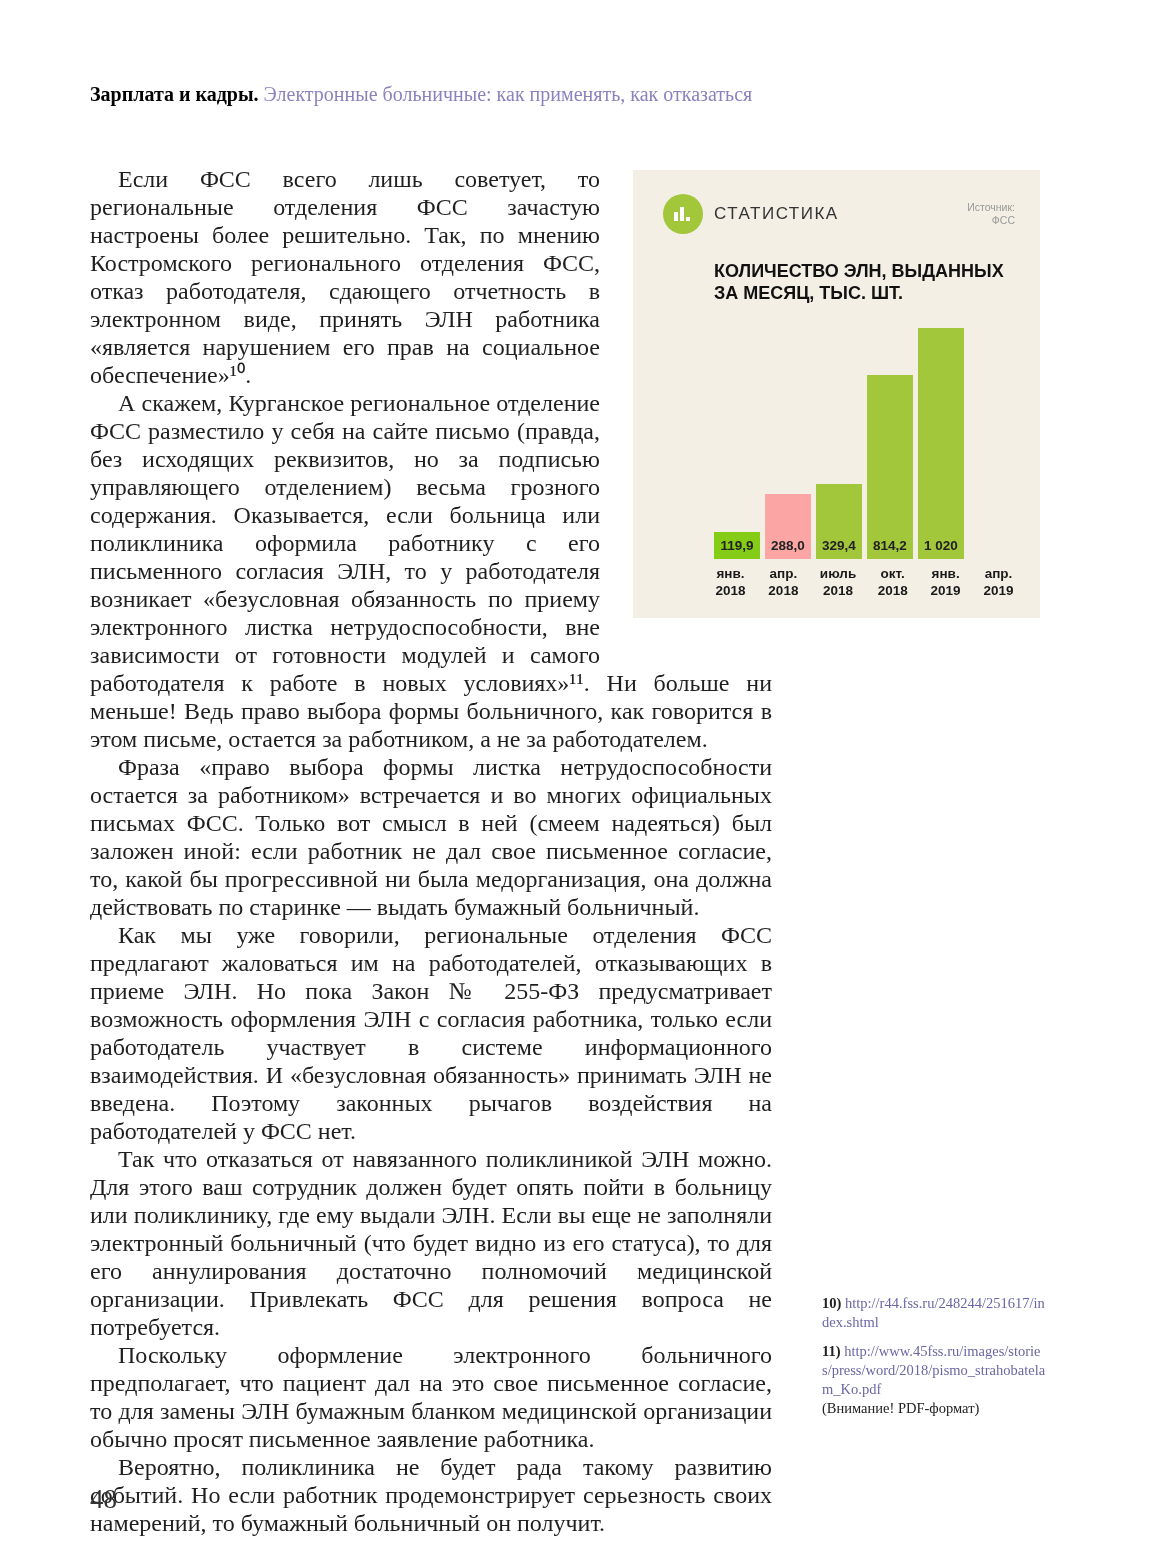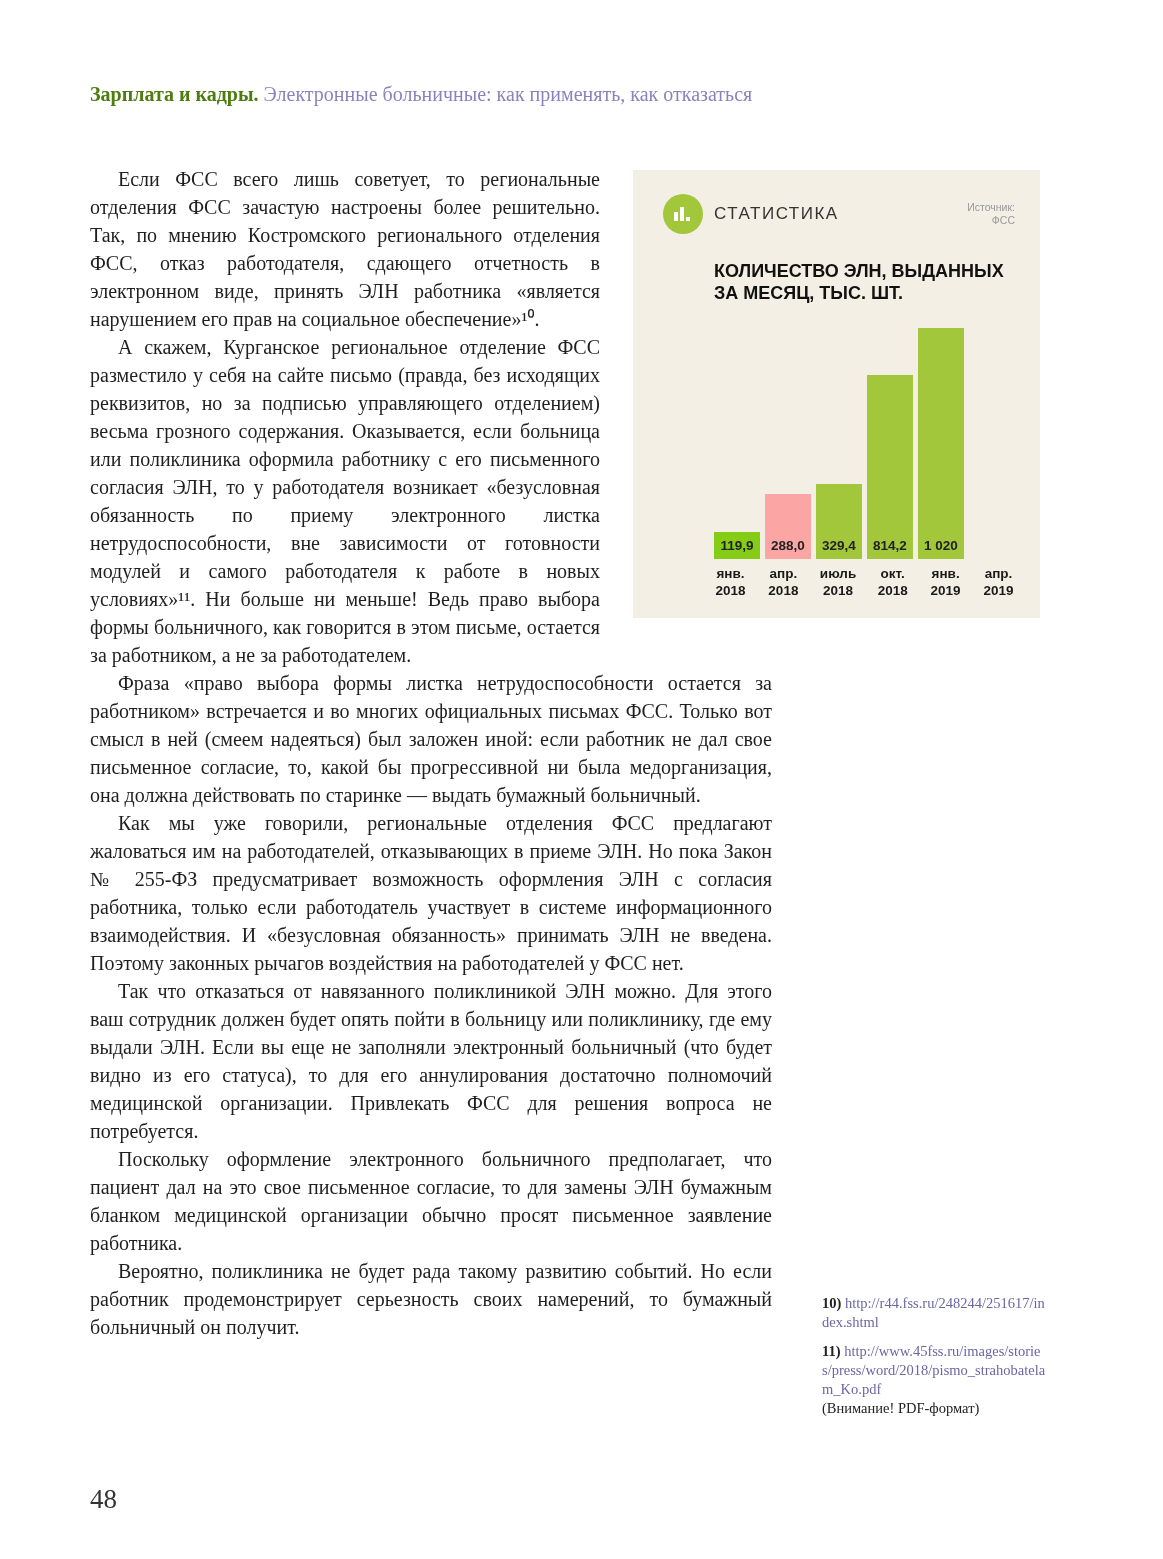--- a/index.html
+++ b/index.html
@@ -11,27 +11,27 @@
     font-family:"Liberation Serif", serif;
     color:#1f1f1f;
     overflow:hidden;
   }
 
   
   .header {
     position:absolute; left:90px; top:82px; width:960px;
     font-size:20px; line-height:24px;
   }
-  .header .section { color:#4d7c0f; font-weight:bold; }
+  .header .section { color:#000000; font-weight:bold; }
   .header .subtitle { color:#8b82bd; }
 
   
   .article {
     position:absolute; left:90px; top:165px; width:682px;
-    font-size:20px; line-height:28px;
+    font-size:24px; line-height:28px;
     text-align:justify;
   }
   .article .chart-spacer { float:right; width:172px; height:478px; }
   .article p.para { text-indent:28px; }
 
   
   .stat-panel {
     position:absolute; left:633px; top:170px; width:407px; min-height:448px;
     background:#f3efe5;
     font-family:"Liberation Sans", sans-serif;

